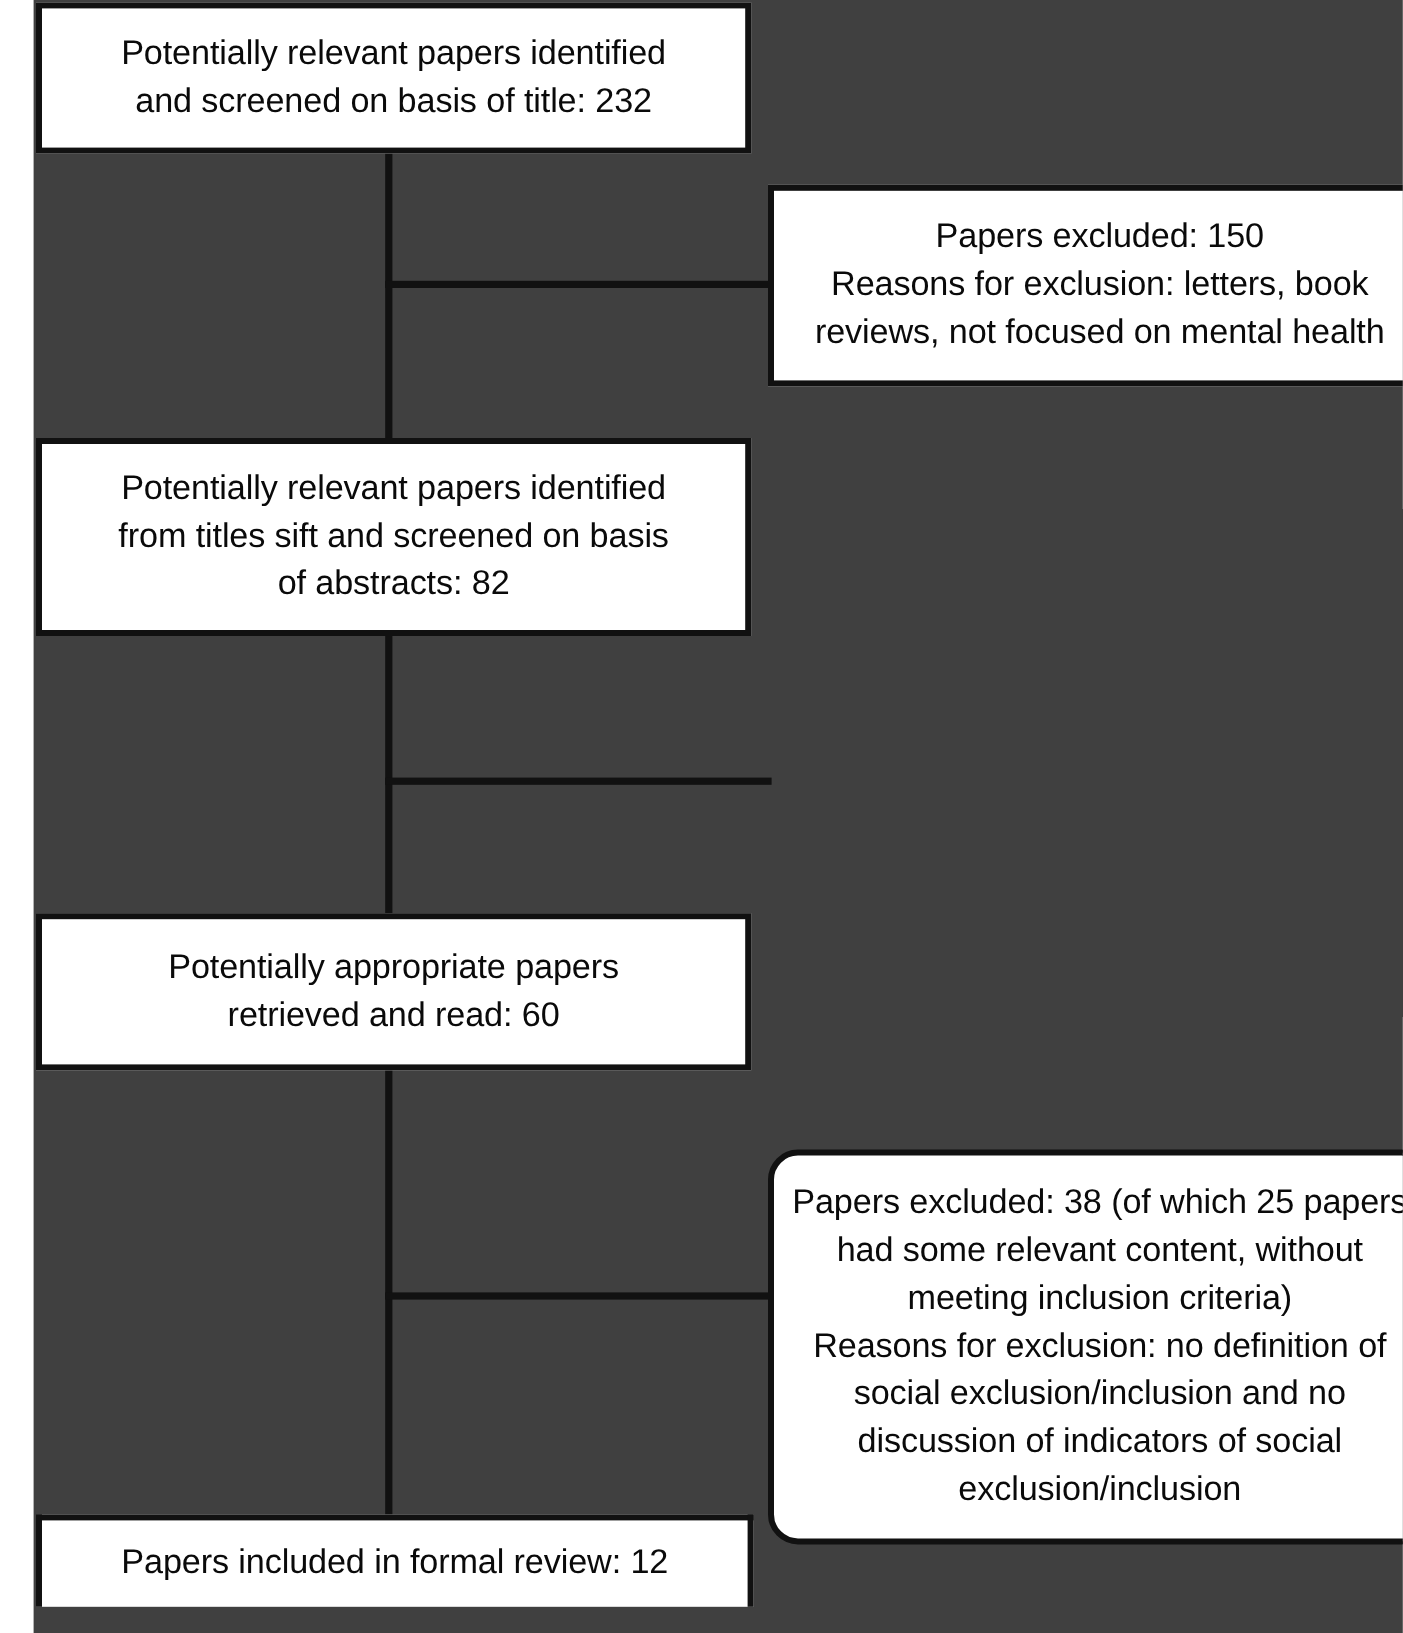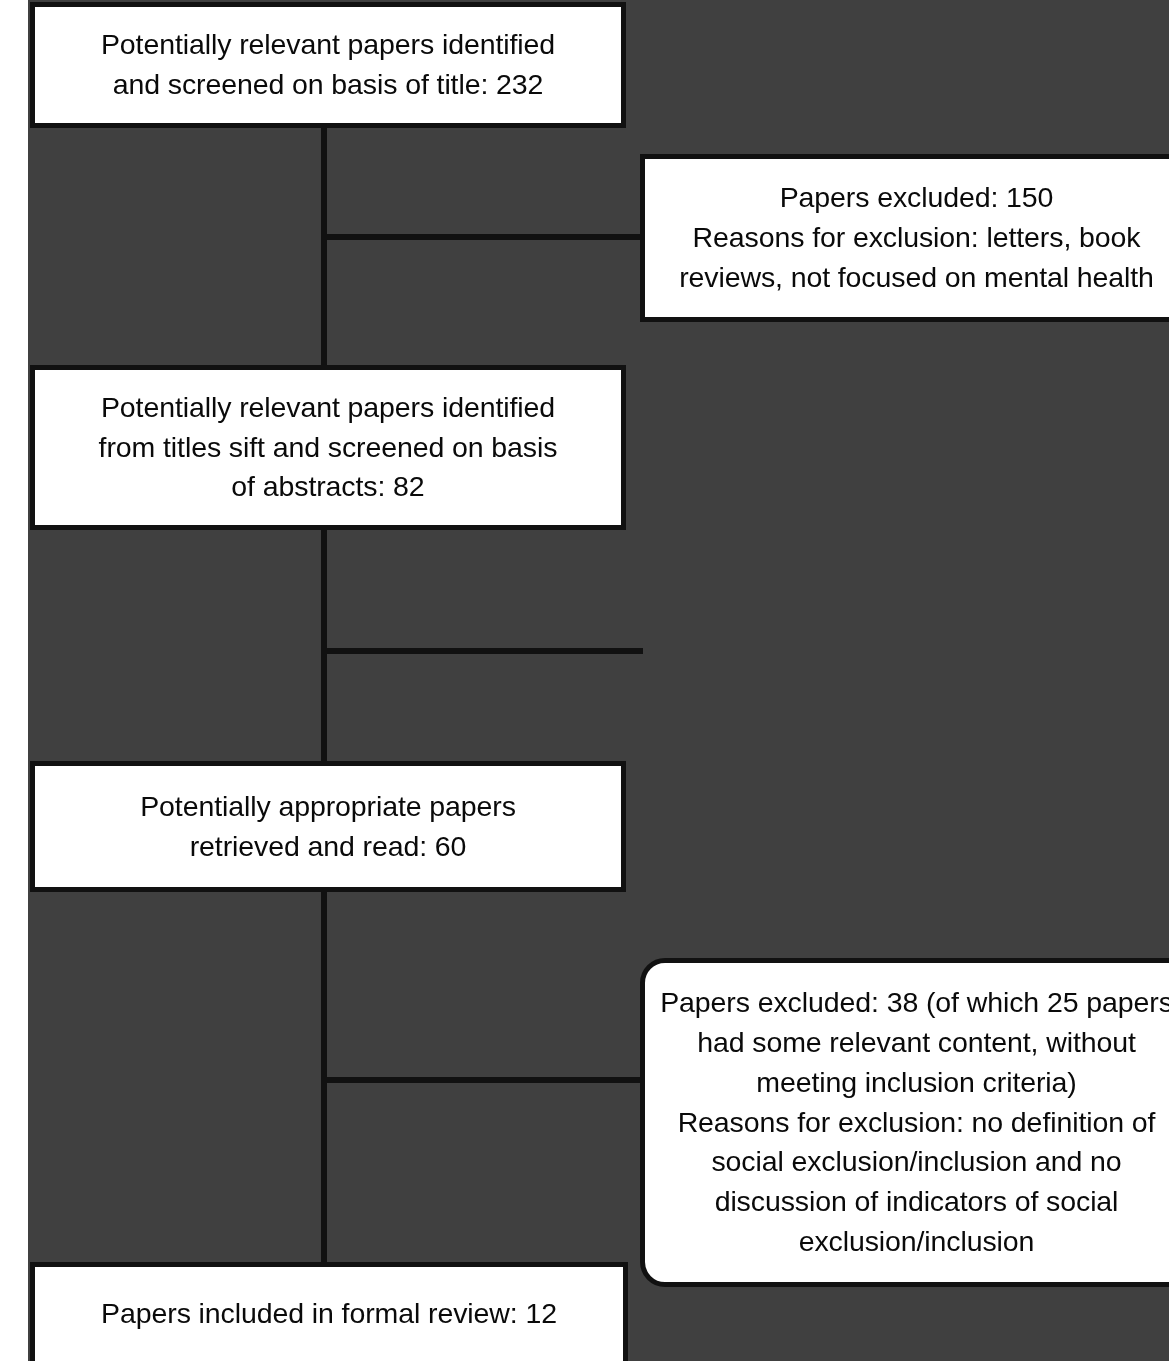--- a/index.html
+++ b/index.html
@@ -38,21 +38,21 @@
     font-size: 28.5px;
     line-height: 1.40;
     letter-spacing: -0.1px;
     white-space: pre-line;
     color: #0a0a0a;
   }
   
   #box-identified  { left: 2px;   top: 2px;    width: 596px; height: 126px; }
   #box-abstracts   { left: 2px;   top: 365px;  width: 596px; height: 165px; }
   #box-retrieved   { left: 2px;   top: 761px;  width: 596px; height: 131px; }
-  #box-included    { left: 2px;   top: 1262px; width: 598px; height: 99px;
+  #box-included    { left: 2px;   top: 1262px; width: 598px; height: 77px;
                      border-bottom: none; }
   #box-included .box-text { text-align: center; }
 
   
   #box-excluded-1  { left: 612px; top: 154px;  width: 553px; height: 168px; }
   #box-excluded-2  { left: 612px; top: 552px;  width: 553px; height: 199px; }
   #box-excluded-3  { left: 612px; top: 958px;  width: 553px; height: 329px; border-radius: 25px; }
 
   
   .conn {

